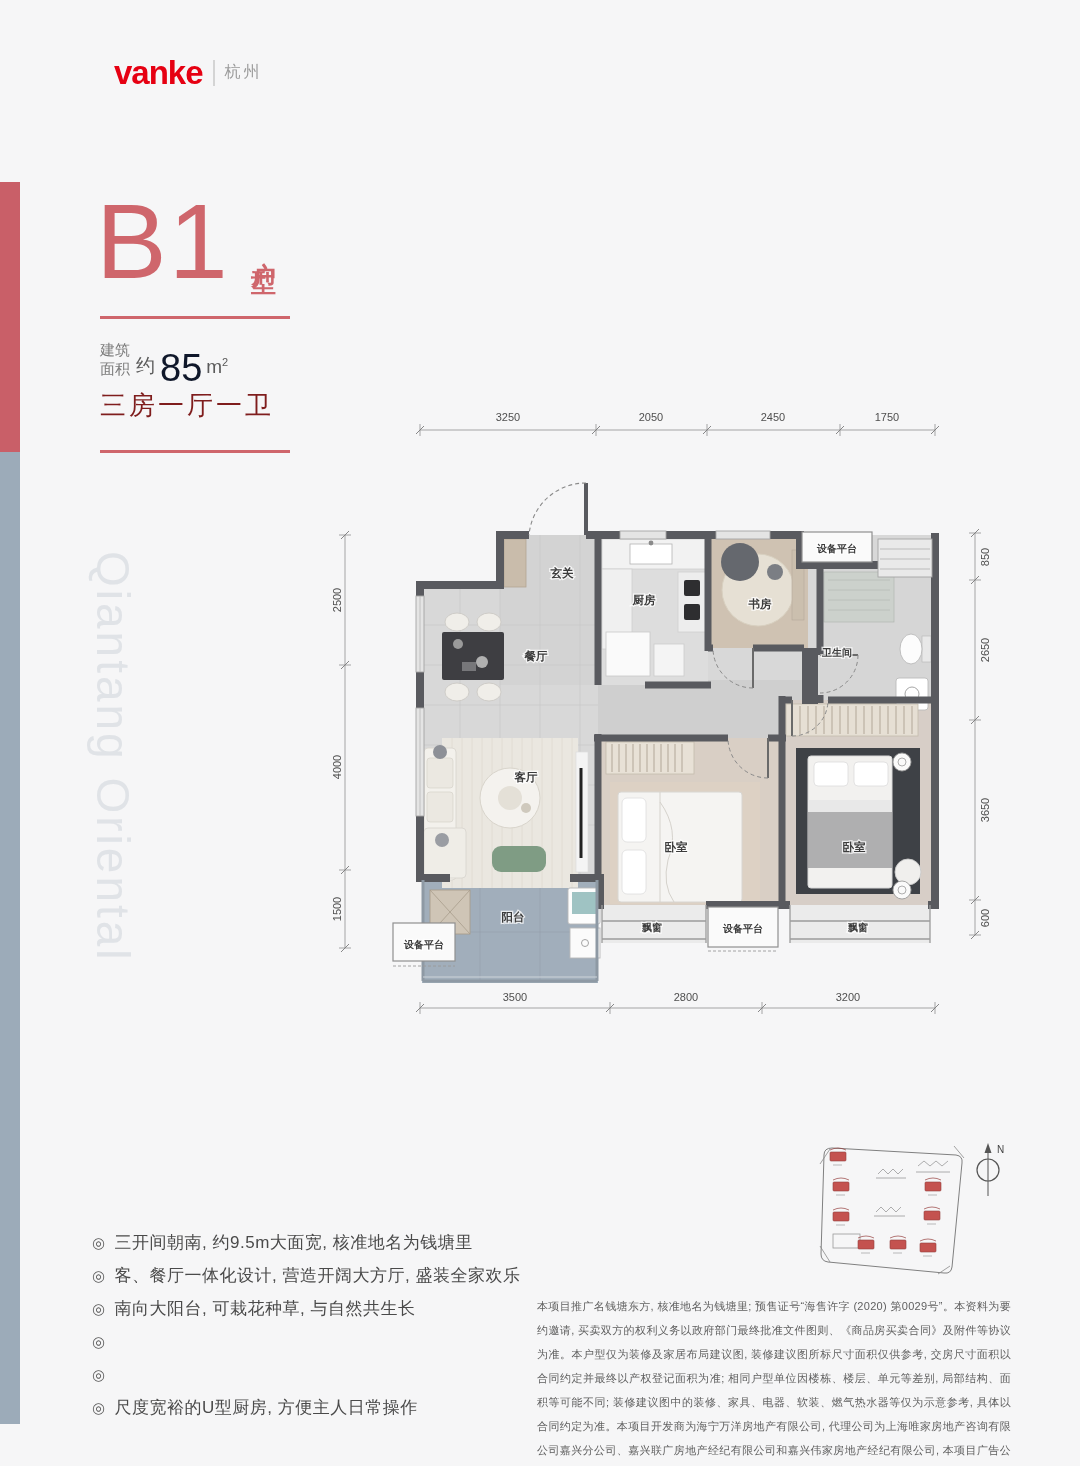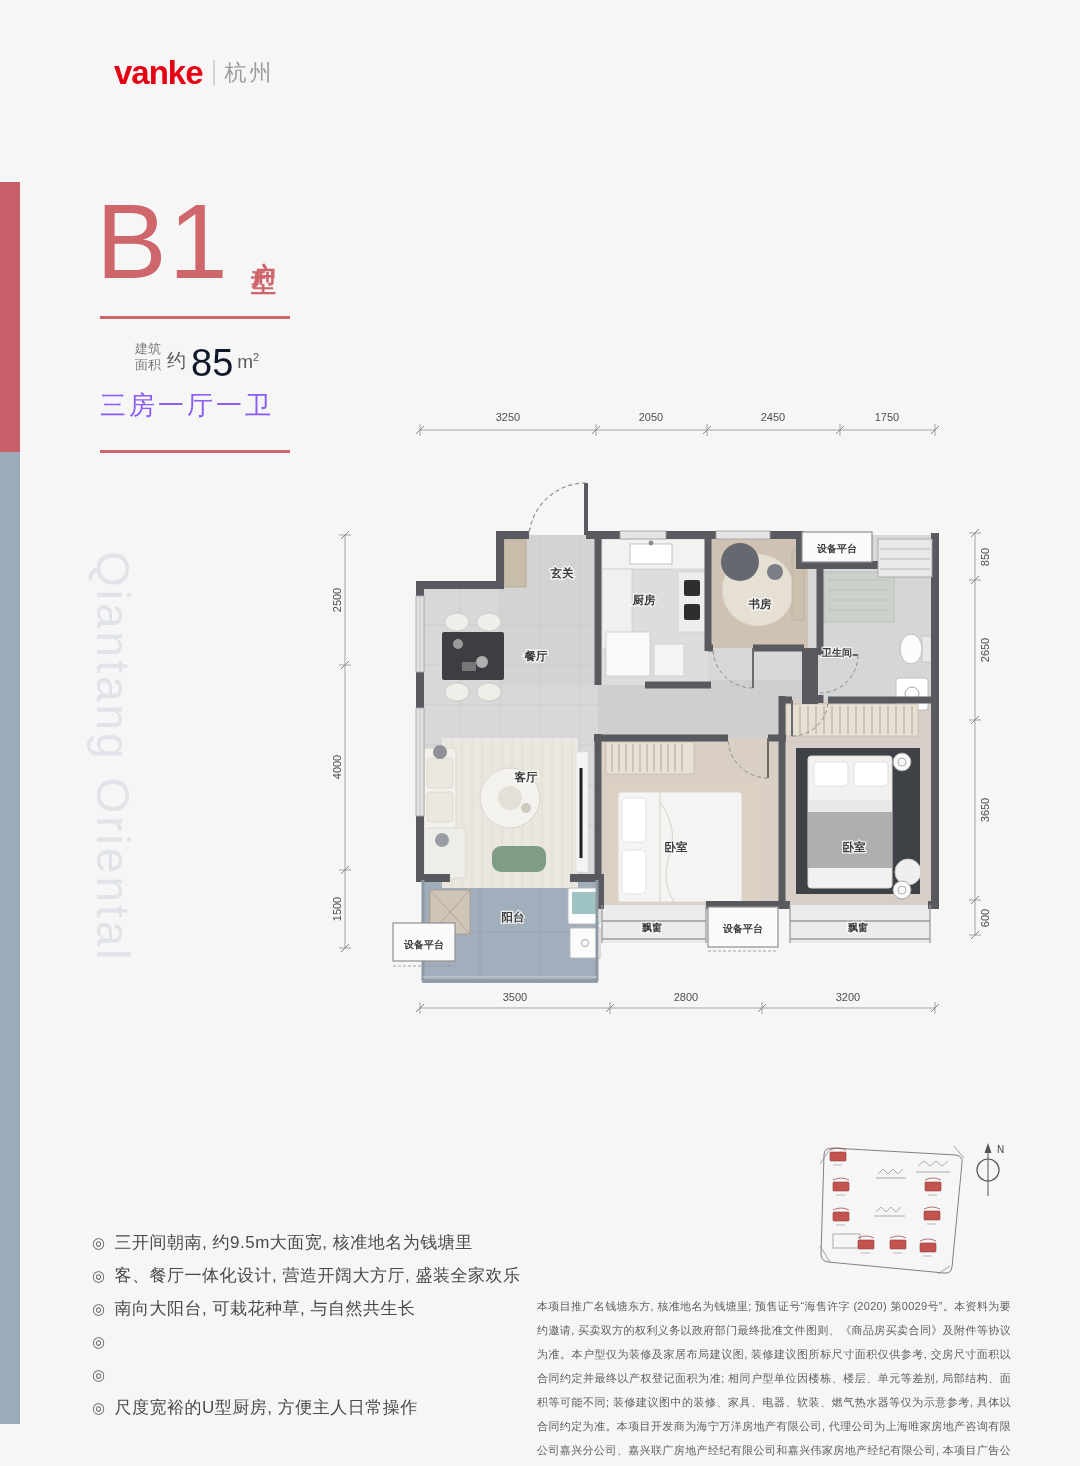--- a/index.html
+++ b/index.html
@@ -10,34 +10,34 @@
     -webkit-font-smoothing:antialiased;
   }
   .abs{position:absolute;}
   
   .bar-red{left:0;top:182px;width:20px;height:270px;background:#c95f68;}
   .bar-blue{left:0;top:452px;width:20px;height:972px;background:#9cabb9;}
   
   .logo-row{left:74px;top:56px;display:flex;align-items:center;margin-left:40px;}
   .logo-vanke{font-size:33px;font-weight:800;color:#e60012;letter-spacing:-1px;line-height:1;}
   .logo-div{width:2px;height:26px;background:#d4d4d4;margin:0 10px;}
-  .logo-city{font-size:22px;color:#9a9a9a;letter-spacing:3px;}
+  .logo-city{font-size:16px;color:#9a9a9a;letter-spacing:3px;}
   
   .b1-name{left:96px;top:188px;font-size:106px;line-height:1;font-weight:500;color:#cf666c;letter-spacing:2px;}
   .b1-suffix{left:248px;top:242px;writing-mode:vertical-rl;font-size:25px;letter-spacing:8px;color:#cf666c;font-weight:600;}
   .redline{width:190px;height:3px;background:#cf666c;}
   .line1{left:100px;top:316px;}
   .line2{left:100px;top:450px;}
   .area-row{left:100px;top:341px;display:flex;align-items:flex-end;}
-  .area-prefix{font-size:13px;line-height:1.25;color:#7b7b7b;margin-bottom:6px;margin-left:35px;}
+  .area-prefix{font-size:15px;line-height:1.25;color:#7b7b7b;margin-bottom:6px;}
   .area-approx{font-size:19px;color:#5a5a5a;margin:0 5px 6px 6px;}
   .area-value{font-size:38px;line-height:0.82;color:#0f172a;font-weight:500;}
   .area-unit{font-size:19px;color:#5a5a5a;margin:0 16px 6px 4px;}
   .area-unit sup{font-size:11px;}
-  .layout-text{left:100px;top:388px;font-size:26px;color:#8b5cf6;letter-spacing:3px;}
+  .layout-text{left:100px;top:388px;font-size:26px;color:#7f1d1d;letter-spacing:3px;}
   
   .watermark{left:140px;top:551px;transform:rotate(90deg);transform-origin:0 0;
     font-size:46px;color:#e0e3e7;letter-spacing:3px;white-space:nowrap;font-weight:400;}
   
   .features{left:92px;top:1226px;width:430px;list-style:none;margin:0;padding:0;}
   .features li{line-height:33px;font-size:17px;color:#4a4a4a;letter-spacing:0.5px;display:flex;}
   .features .bullet{color:#5a5a5a;margin-right:9px;font-size:15px;}
   
   .disclaimer{left:537px;top:1294px;width:474px;font-size:11px;line-height:24px;
     color:#5f5f5f;text-align:justify;letter-spacing:0.3px;}

